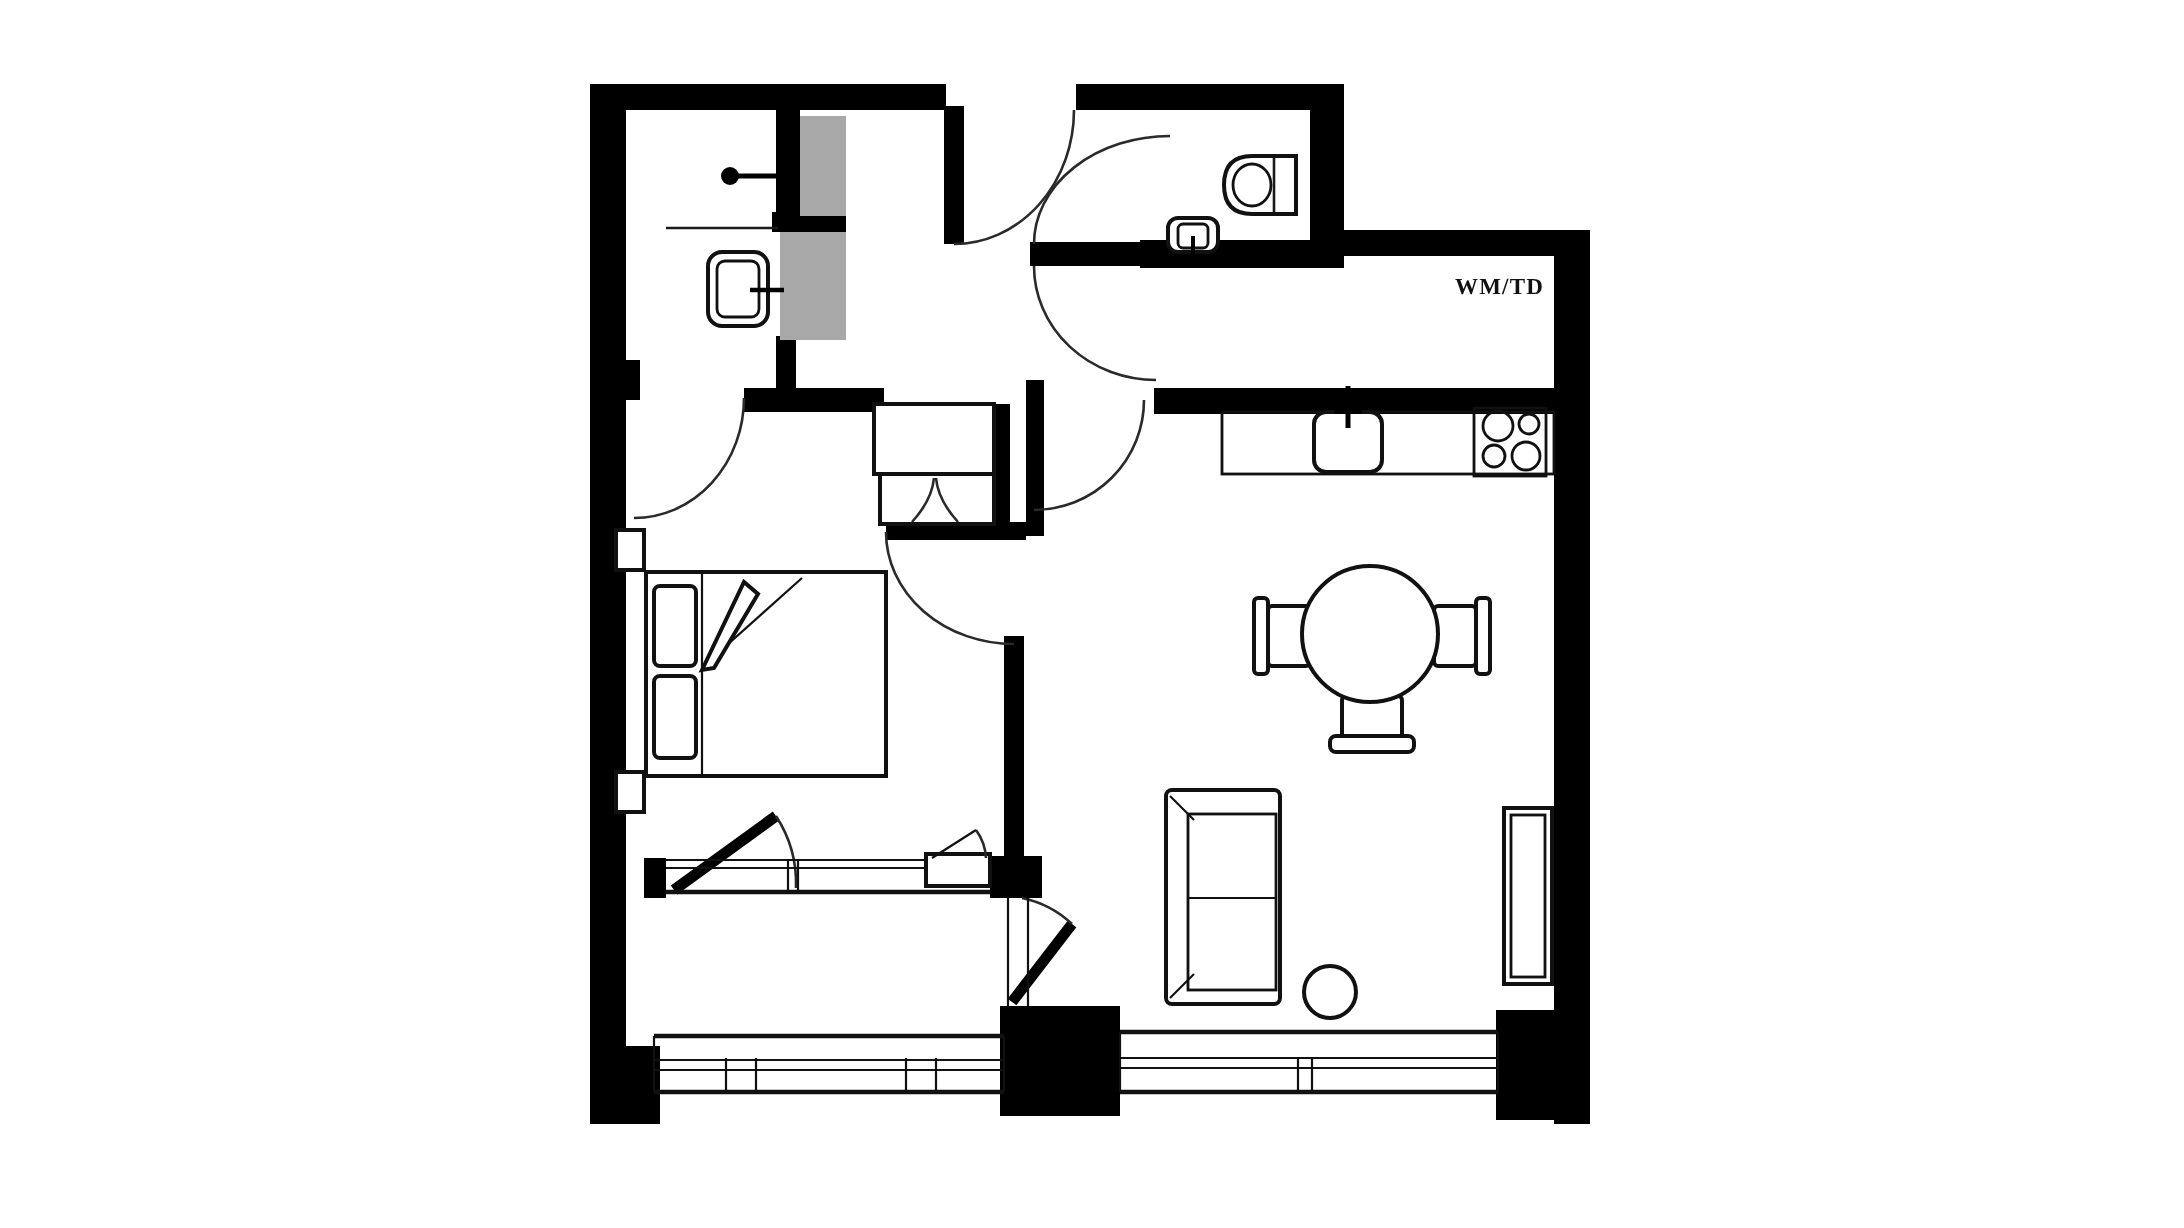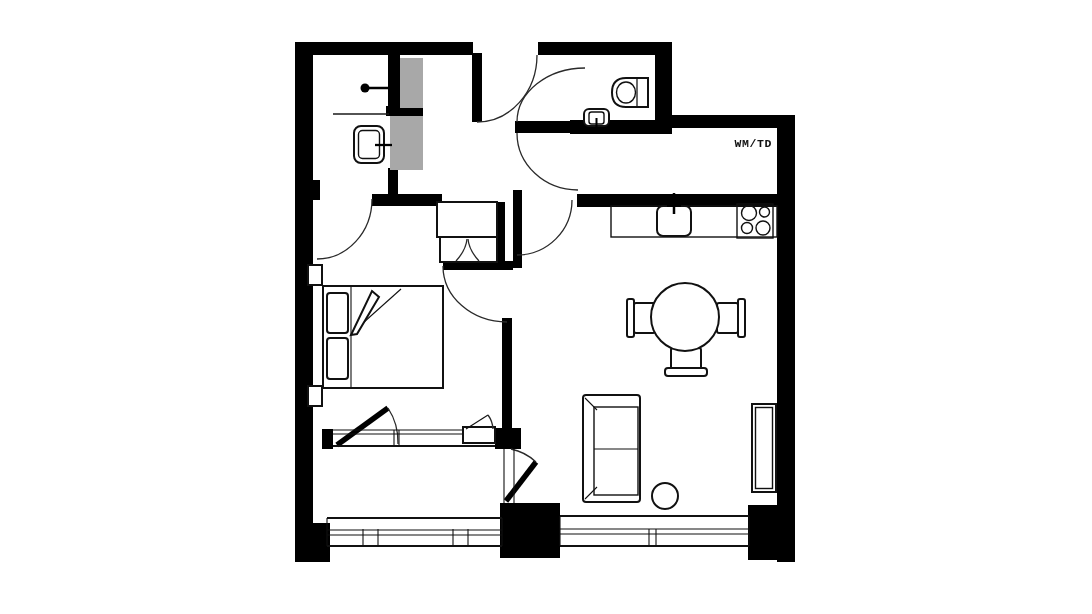--- a/index.html
+++ b/index.html
@@ -1,17 +1,17 @@
 <!DOCTYPE html>
 <html><head>
 <meta charset="utf-8">
 <style>
   html,body{margin:0;padding:0;background:#ffffff;}
   .canvas{position:relative;width:881px;height:614px;background:#ffffff;overflow:hidden;
-          font-family:Liberation Mono, monospace;}
+          font-family:Liberation Serif, serif;}
   svg{display:block}
   .wall{fill:#000000;stroke:none;}
   .shaft{stroke:#000000;stroke-width:0;}
   .arc{fill:none;stroke:#2a2a2a;stroke-width:1.3px;}
   .thin{fill:none;stroke:#1a1a1a;stroke-width:1.3px;}
   .fix{fill:#ffffff;stroke:#111111;stroke-width:2px;}
   .fix-light{fill:none;stroke:#111111;stroke-width:1.4px;}
   .leaf{stroke:#000000;stroke-width:5.5px;stroke-linecap:butt;}
   .band2{stroke:#111;stroke-width:2.2px;}
   .band1{stroke:#111;stroke-width:1.1px;}

